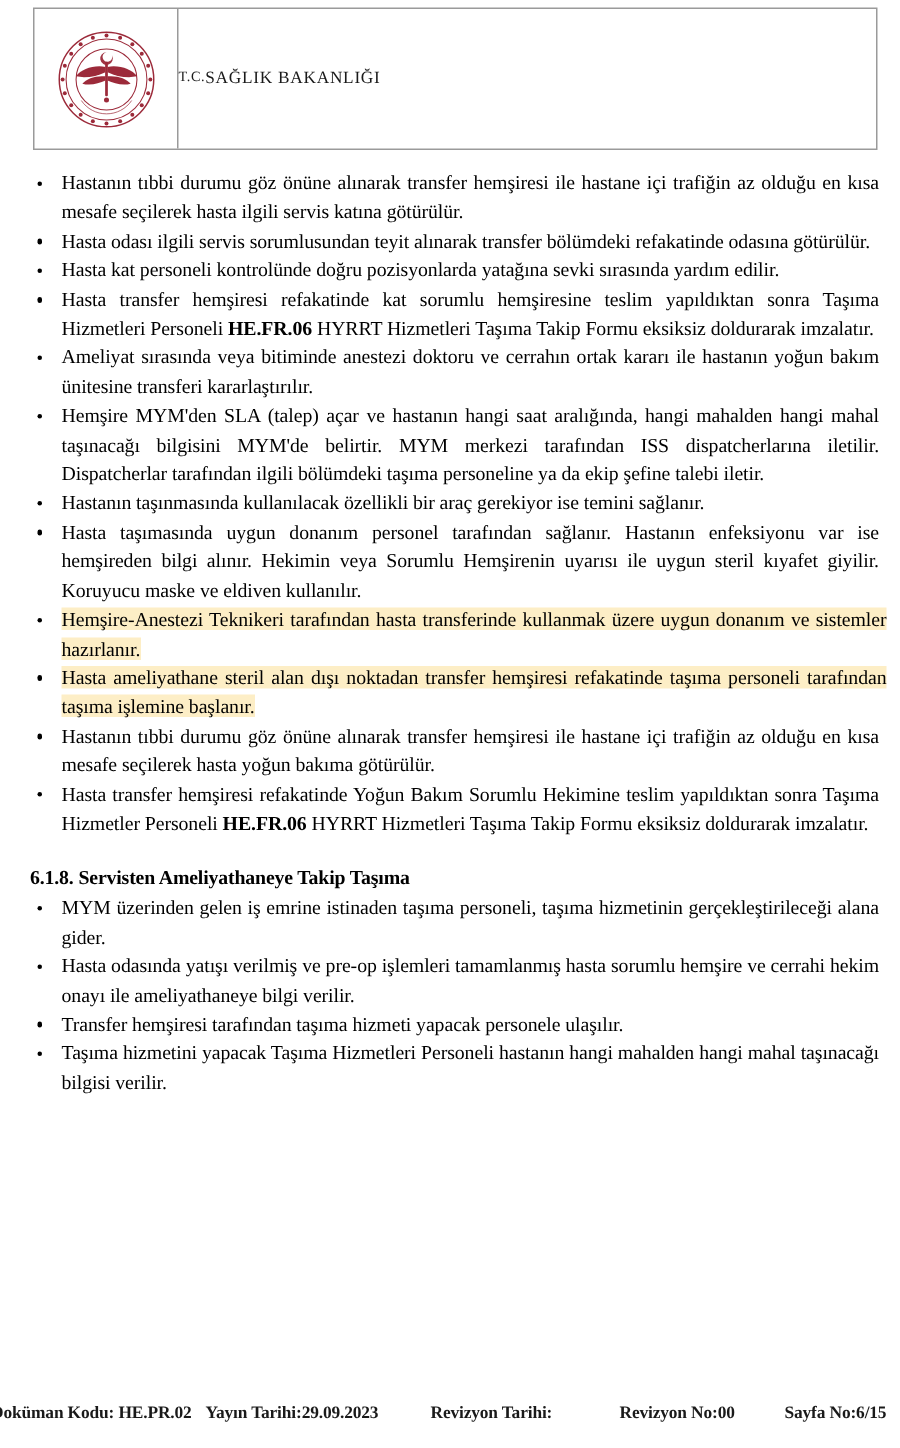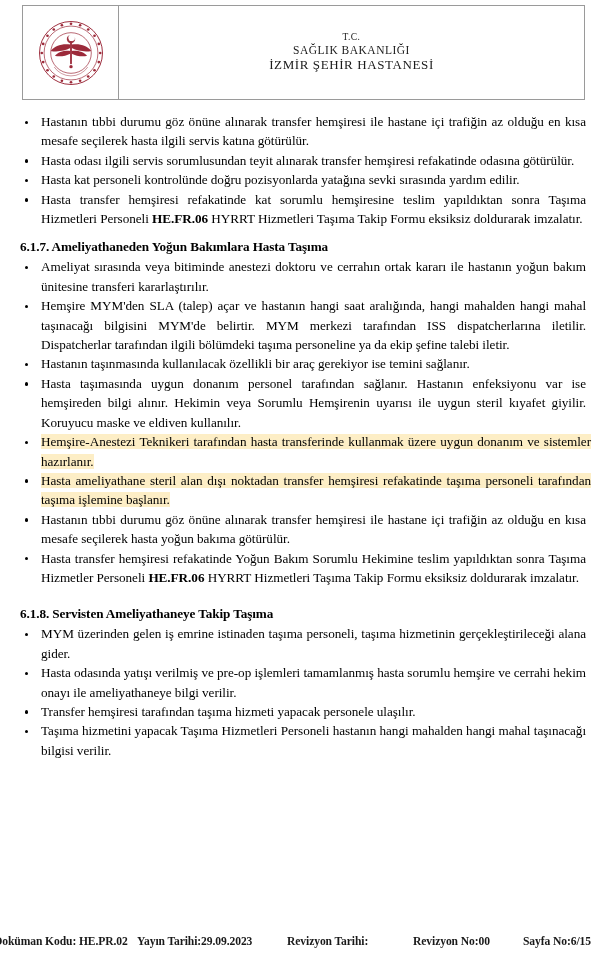--- a/index.html
+++ b/index.html
@@ -41,23 +41,23 @@
     width: 96px;
     border-right: 1px solid #9a9a9a;
     box-sizing: border-box;
     display: flex;
     align-items: center;
     justify-content: center;
   }
   .header-title-cell {
     flex: 1;
     display: flex;
-    flex-direction: column;
+    flex-direction: row;
     align-items: center;
-    justify-content: center;
+    justify-content: flex-start;
     padding-bottom: 2px;
   }
 
   .seal {
     display: block;
   }
 
   .title-line-1 {
     font-size: 9.5px;
     letter-spacing: 0.4px;
@@ -216,34 +216,32 @@
             <path d="M51 47 C 60 46, 69 49, 73 54 C 66 56, 57 54, 51 51 Z"></path>
             <circle cx="50" cy="69.5" r="2.4"></circle>
           </g>
           <path d="M26 70 A29 29 0 0 0 74 70" fill="none" stroke="#9c2a3a" stroke-width="0.8" opacity="0.85"></path>
         </svg>
       </span>
     </div>
     <div class="header-title-cell">
       <div class="title-line-1">T.C.</div>
       <div class="title-line-2">SAĞLIK BAKANLIĞI</div>
-      <div class="title-line-3">İZMİR ŞEHİR HASTANESİ</div>
     </div>
   </div>
 
   <div class="body-area">
 
     <ul class="bullets">
       <li><span class="txt">Hastanın tıbbi durumu göz önüne alınarak transfer hemşiresi ile hastane içi trafiğin az olduğu en kısa mesafe seçilerek hasta ilgili servis katına götürülür.</span></li>
-      <li><span class="txt">Hasta odası ilgili servis sorumlusundan teyit alınarak transfer hemşiresi refakatinde odasına götürülür.</span></li>
+      <li><span class="txt">Hasta odası ilgili servis sorumlusundan teyit alınarak transfer bölümdeki refakatinde odasına götürülür.</span></li>
       <li><span class="txt">Hasta kat personeli kontrolünde doğru pozisyonlarda yatağına sevki sırasında yardım edilir.</span></li>
       <li><span class="txt"><span>Hasta transfer hemşiresi refakatinde kat sorumlu hemşiresine teslim yapıldıktan sonra Taşıma Hizmetleri Personeli </span><b class="code">HE.FR.06</b><span> HYRRT Hizmetleri Taşıma Takip Formu eksiksiz doldurarak imzalatır.</span></span></li>
     </ul>
 
-    <div class="section-heading heading-spacer-top">6.1.7. Ameliyathaneden Yoğun Bakımlara Hasta Taşıma</div>
 
     <ul class="bullets">
       <li><span class="txt">Ameliyat sırasında veya bitiminde anestezi doktoru ve cerrahın ortak kararı ile hastanın yoğun bakım ünitesine transferi kararlaştırılır.</span></li>
       <li><span class="txt">Hemşire MYM'den SLA (talep) açar ve hastanın hangi saat aralığında, hangi mahalden hangi mahal taşınacağı bilgisini MYM'de belirtir. MYM merkezi tarafından ISS dispatcherlarına iletilir. Dispatcherlar tarafından ilgili bölümdeki taşıma personeline ya da ekip şefine talebi iletir.</span></li>
       <li><span class="txt">Hastanın taşınmasında kullanılacak özellikli bir araç gerekiyor ise temini sağlanır.</span></li>
       <li><span class="txt">Hasta taşımasında uygun donanım personel tarafından sağlanır. Hastanın enfeksiyonu var ise hemşireden bilgi alınır.  Hekimin veya Sorumlu Hemşirenin uyarısı ile uygun steril kıyafet giyilir. Koruyucu maske ve eldiven kullanılır.</span></li>
       <li class="highlight"><span class="txt">Hemşire-Anestezi Teknikeri tarafından hasta transferinde kullanmak üzere uygun donanım ve sistemler hazırlanır.</span></li>
       <li class="highlight"><span class="txt">Hasta ameliyathane steril alan dışı noktadan transfer hemşiresi refakatinde taşıma personeli tarafından taşıma işlemine başlanır.</span></li>
       <li><span class="txt">Hastanın tıbbi durumu göz önüne alınarak transfer hemşiresi ile hastane içi trafiğin az olduğu en kısa mesafe seçilerek hasta yoğun bakıma götürülür.</span></li>
       <li><span class="txt"><span>Hasta transfer hemşiresi refakatinde Yoğun Bakım Sorumlu Hekimine teslim yapıldıktan sonra Taşıma Hizmetler Personeli </span><b class="code">HE.FR.06</b><span> HYRRT Hizmetleri Taşıma Takip Formu eksiksiz doldurarak imzalatır.</span></span></li>

